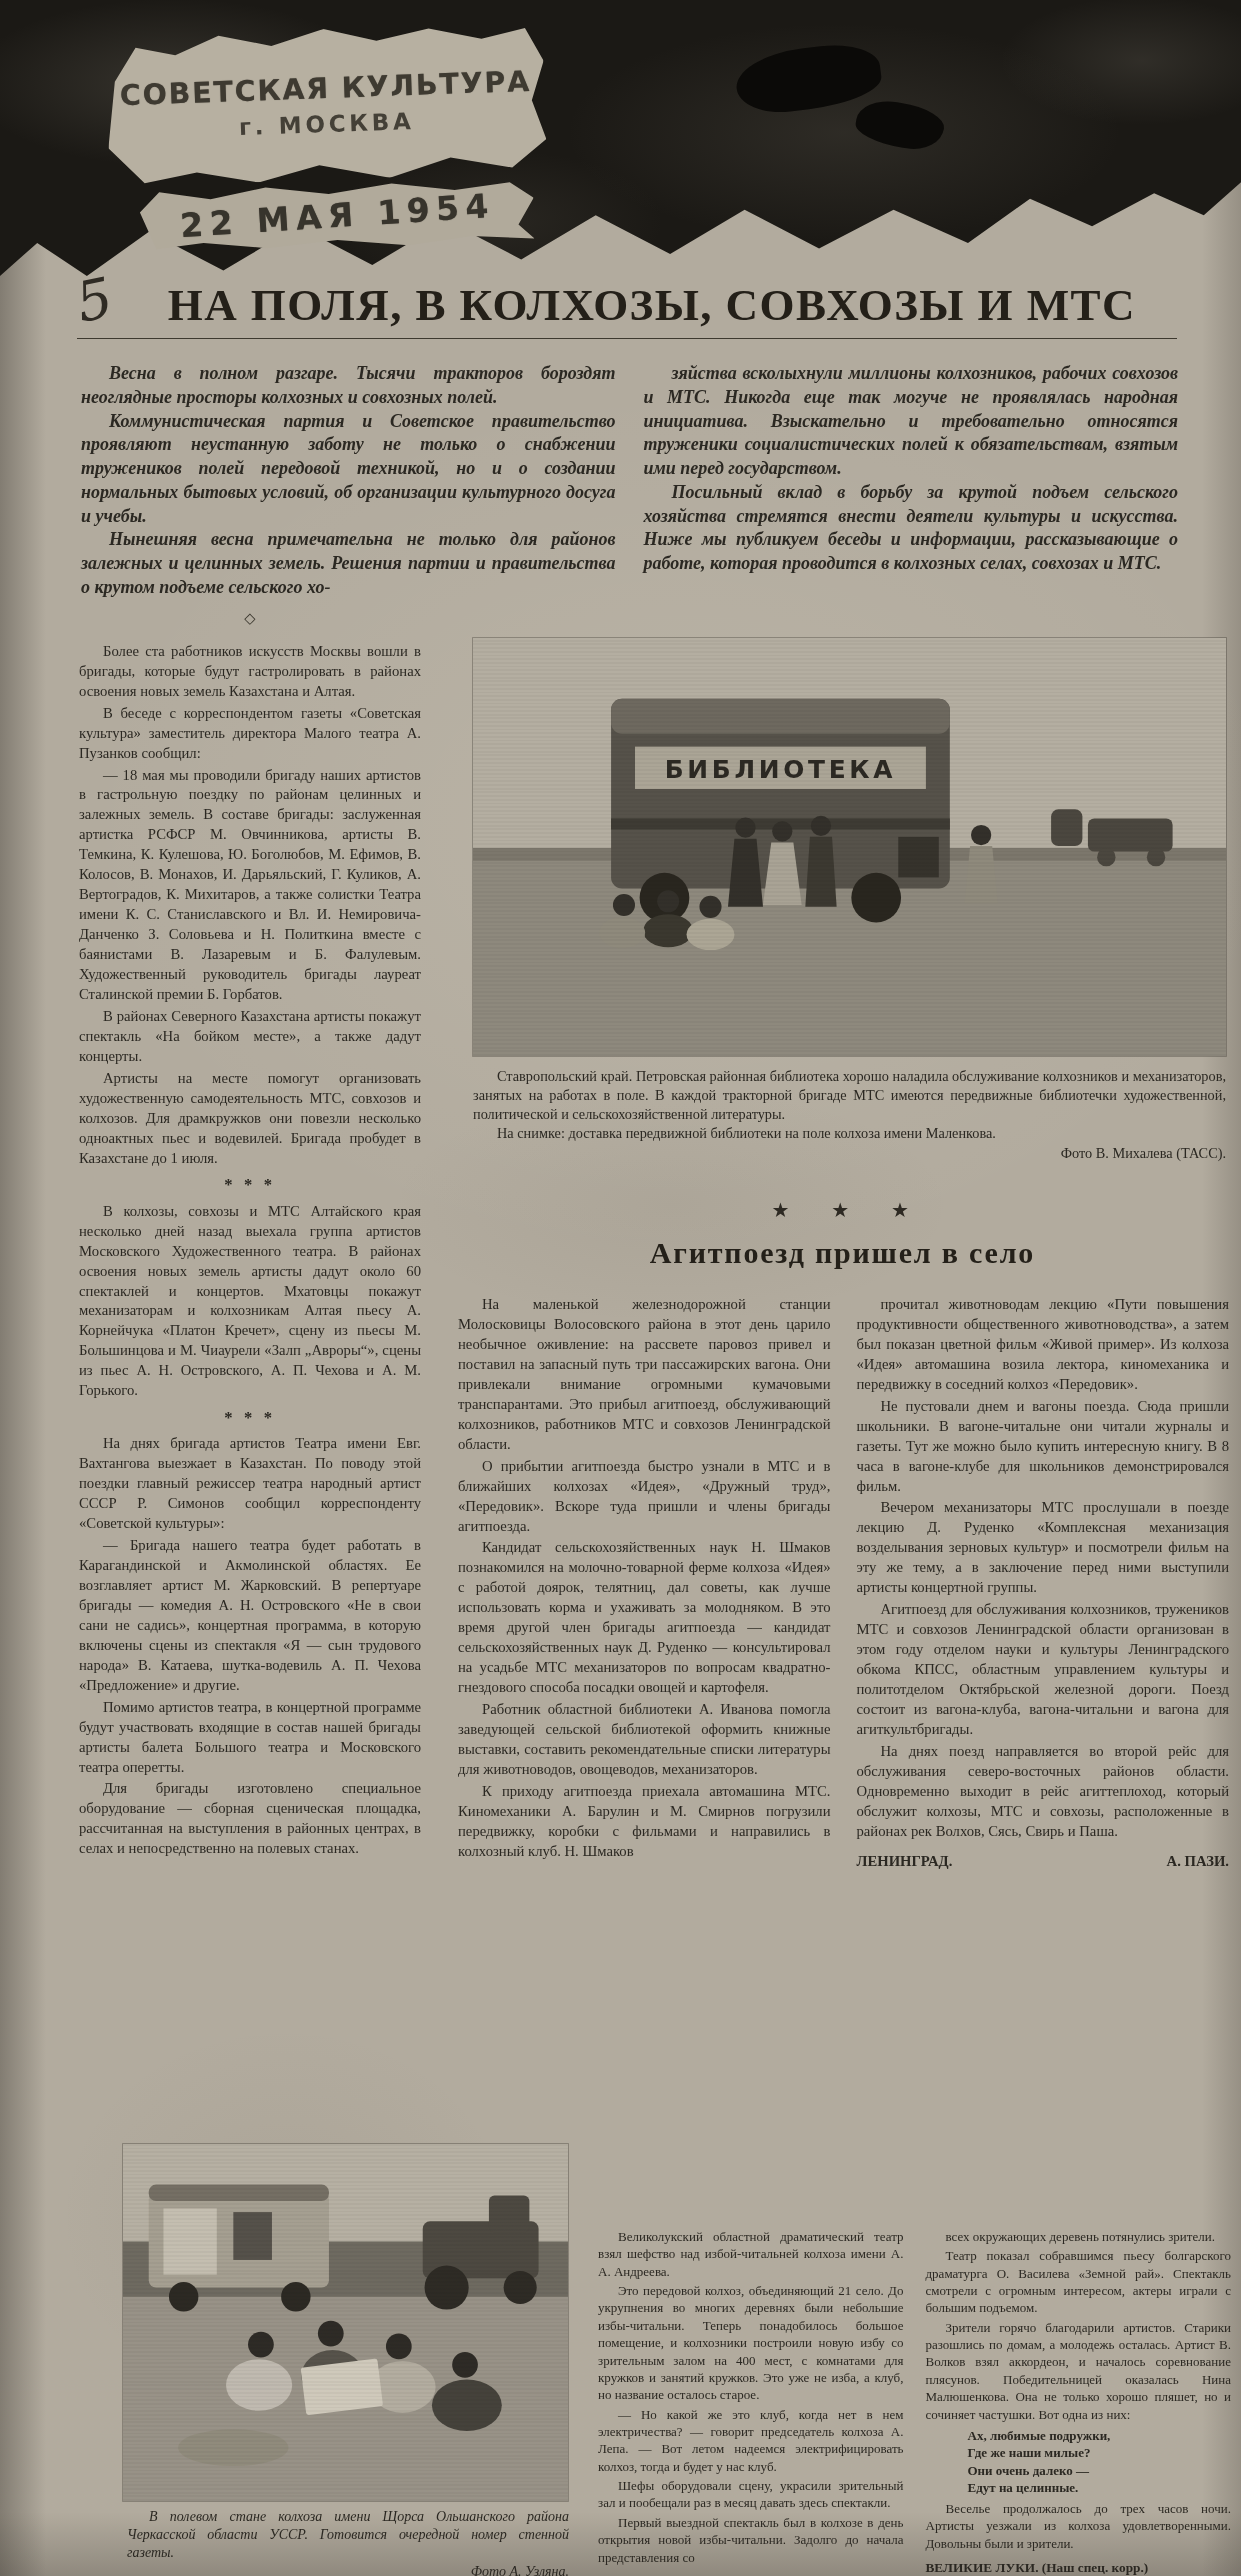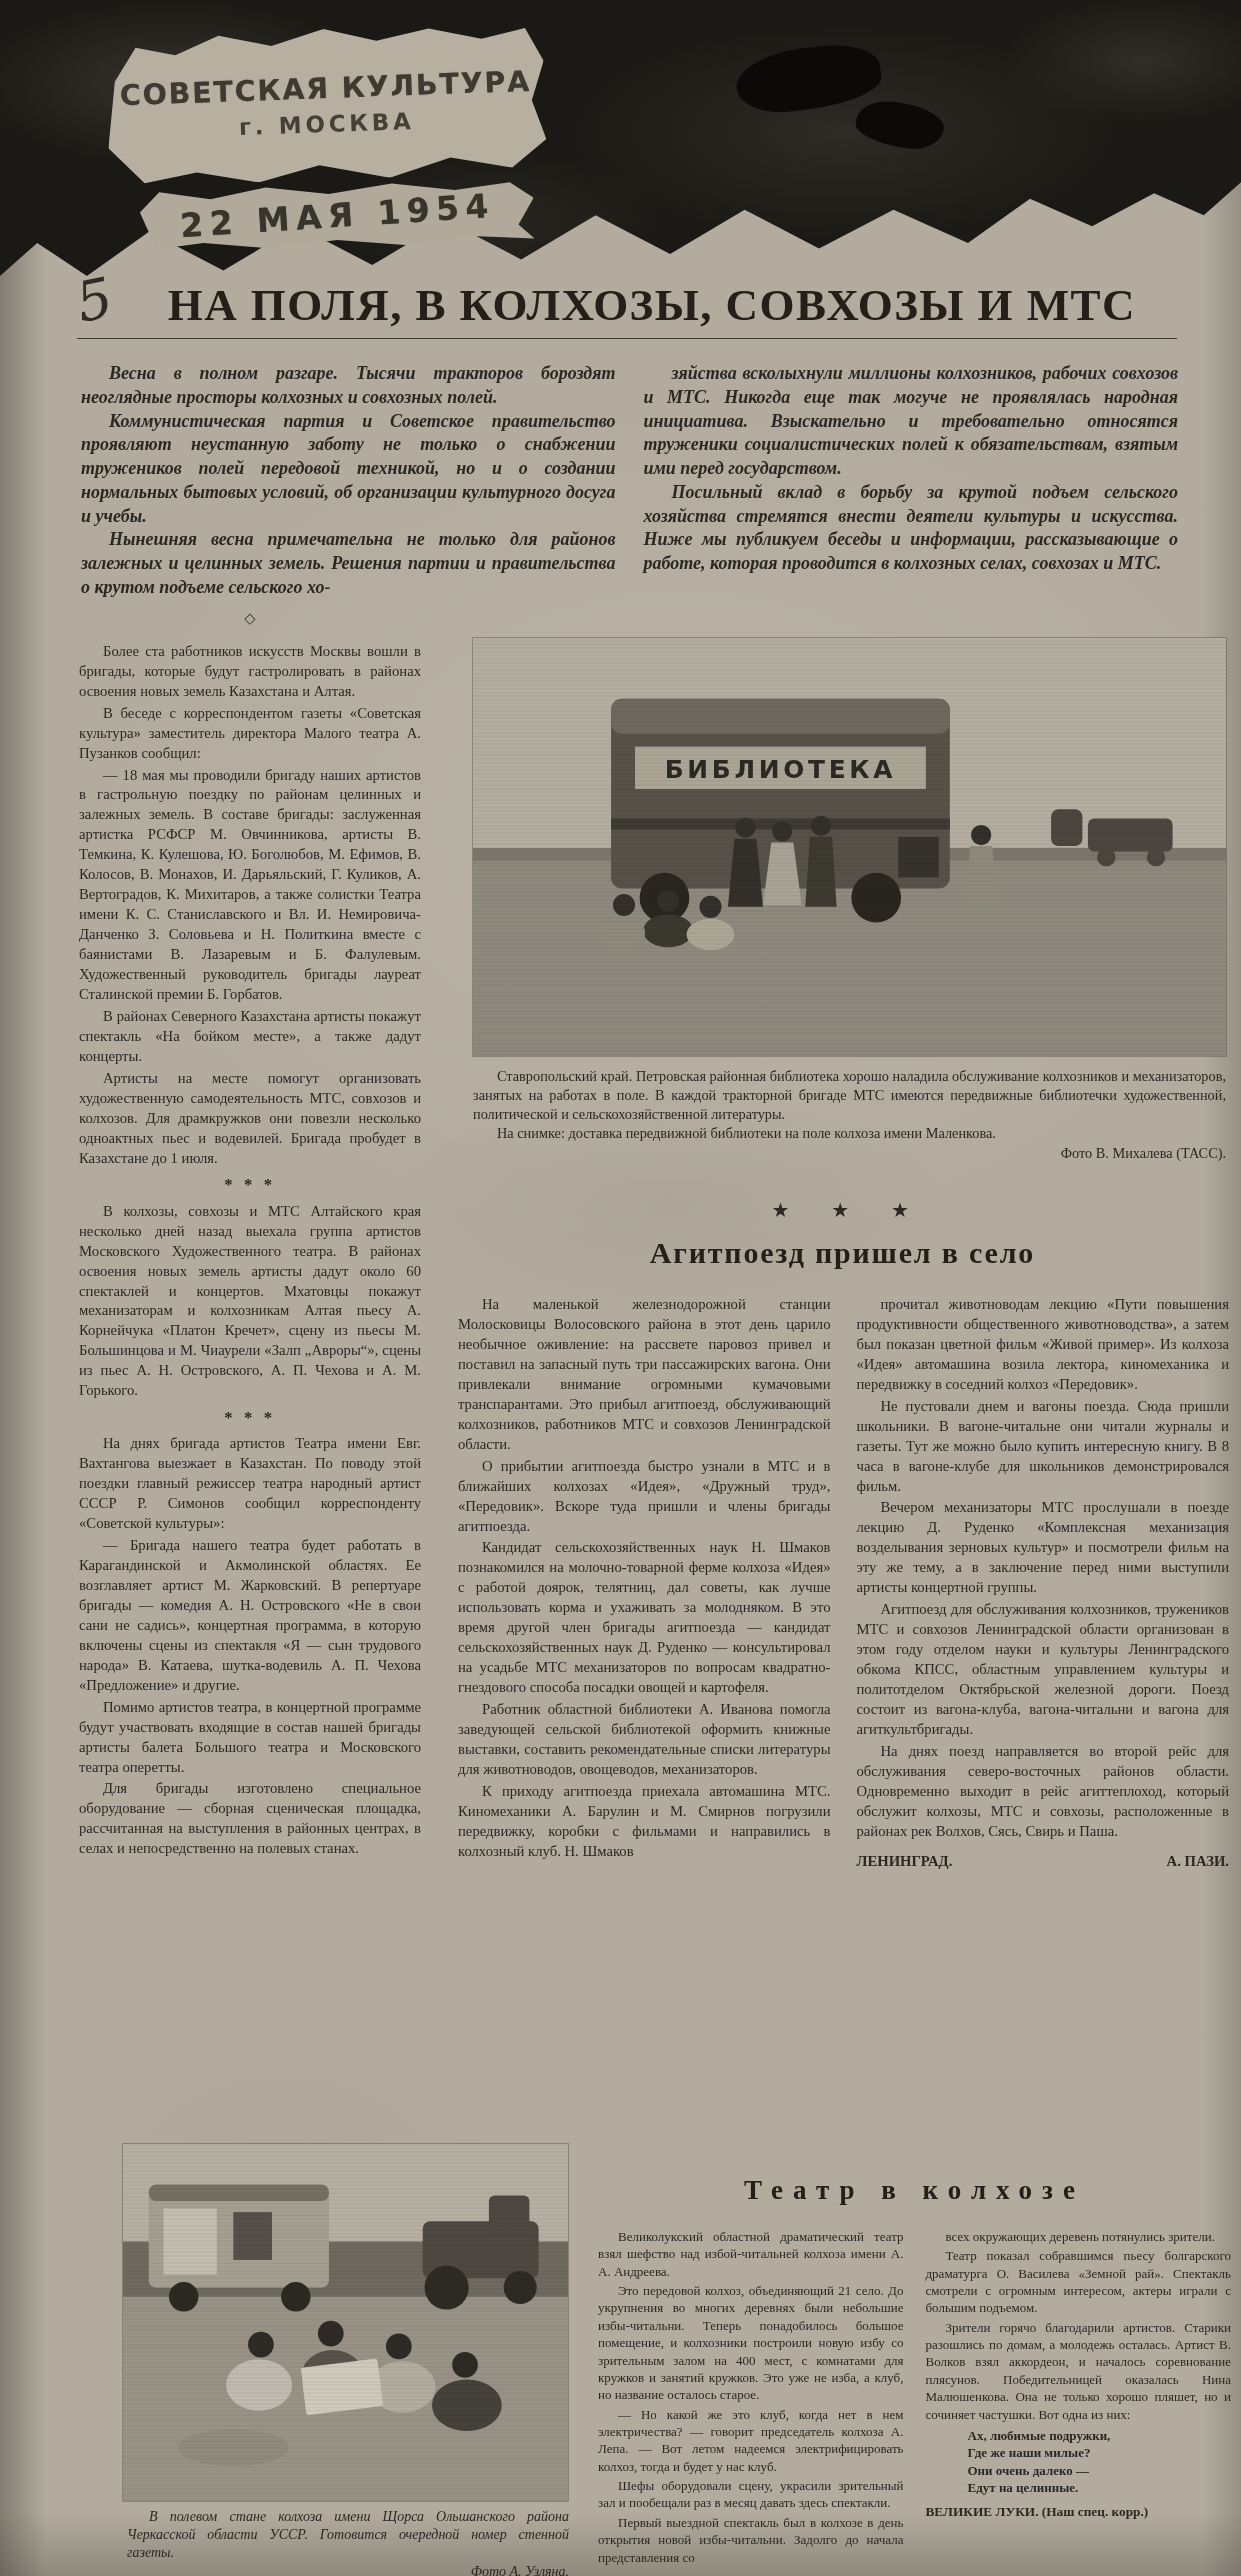--- a/index.html
+++ b/index.html
@@ -239,39 +239,39 @@
       <p>Вечером механизаторы МТС прослушали в поезде лекцию Д. Руденко «Комплексная механизация возделывания зерновых культур» и посмотрели фильм на эту же тему, а в заключение перед ними выступили артисты концертной группы.</p>
       <p>Агитпоезд для обслуживания колхозников, тружеников МТС и совхозов Ленинградской области организован в этом году отделом науки и культуры Ленинградского обкома КПСС, областным управлением культуры и политотделом Октябрьской железной дороги. Поезд состоит из вагона-клуба, вагона-читальни и вагона для агиткультбригады.</p>
       <p>На днях поезд направляется во второй рейс для обслуживания северо-восточных районов области. Одновременно выходит в рейс агиттеплоход, который обслужит колхозы, МТС и совхозы, расположенные в районах рек Волхов, Сясь, Свирь и Паша.</p>
       <div class="sig-row">
         <span>ЛЕНИНГРАД.</span>
         <span>А. ПАЗИ.</span>
       </div>
     </div>
   </div>
 
-  <h2 class="teatr-head">Театр в колхозе</h2>
   <div class="teatr-cols">
     <div class="col">
       <p>Великолукский областной драматический театр взял шефство над избой-читальней колхоза имени А. А. Андреева.</p>
       <p>Это передовой колхоз, объединяющий 21 село. До укрупнения во многих деревнях были небольшие избы-читальни. Теперь понадобилось большое помещение, и колхозники построили новую избу со зрительным залом на 400 мест, с комнатами для кружков и занятий кружков. Это уже не изба, а клуб, но название осталось старое.</p>
       <p>— Но какой же это клуб, когда нет в нем электричества? — говорит председатель колхоза А. Лепа. — Вот летом надеемся электрифицировать колхоз, тогда и будет у нас клуб.</p>
       <p>Шефы оборудовали сцену, украсили зрительный зал и пообещали раз в месяц давать здесь спектакли.</p>
       <p>Первый выездной спектакль был в колхозе в день открытия новой избы-читальни. Задолго до начала представления со</p>
     </div>
     <div class="col">
       <p>всех окружающих деревень потянулись зрители.</p>
       <p>Театр показал собравшимся пьесу болгарского драматурга О. Василева «Земной рай». Спектакль смотрели с огромным интересом, актеры играли с большим подъемом.</p>
       <p>Зрители горячо благодарили артистов. Старики разошлись по домам, а молодежь осталась. Артист В. Волков взял аккордеон, и началось соревнование плясунов. Победительницей оказалась Нина Малюшенкова. Она не только хорошо пляшет, но и сочиняет частушки. Вот одна из них:</p>
       <div class="verse">
         <div>Ах, любимые подружки,</div>
         <div>Где же наши милые?</div>
         <div>Они очень далеко —</div>
         <div>Едут на целинные.</div>
       </div>
+      <p>Веселье продолжалось до трех часов ночи. Артисты уезжали из колхоза удовлетворенными. Довольны были и зрители.</p>
       <div class="teatr-sign">ВЕЛИКИЕ ЛУКИ. (Наш спец. корр.)</div>
     </div>
   </div>
 
   <div class="photo photo2">
     <svg viewBox="0 0 484 388" preserveAspectRatio="none">
       <rect width="484" height="388" fill="#b6b0a3"></rect>
       <rect y="106" width="484" height="64" fill="#6e6a60"></rect>
       <rect y="166" width="484" height="222" fill="#989287"></rect>
       <g>

